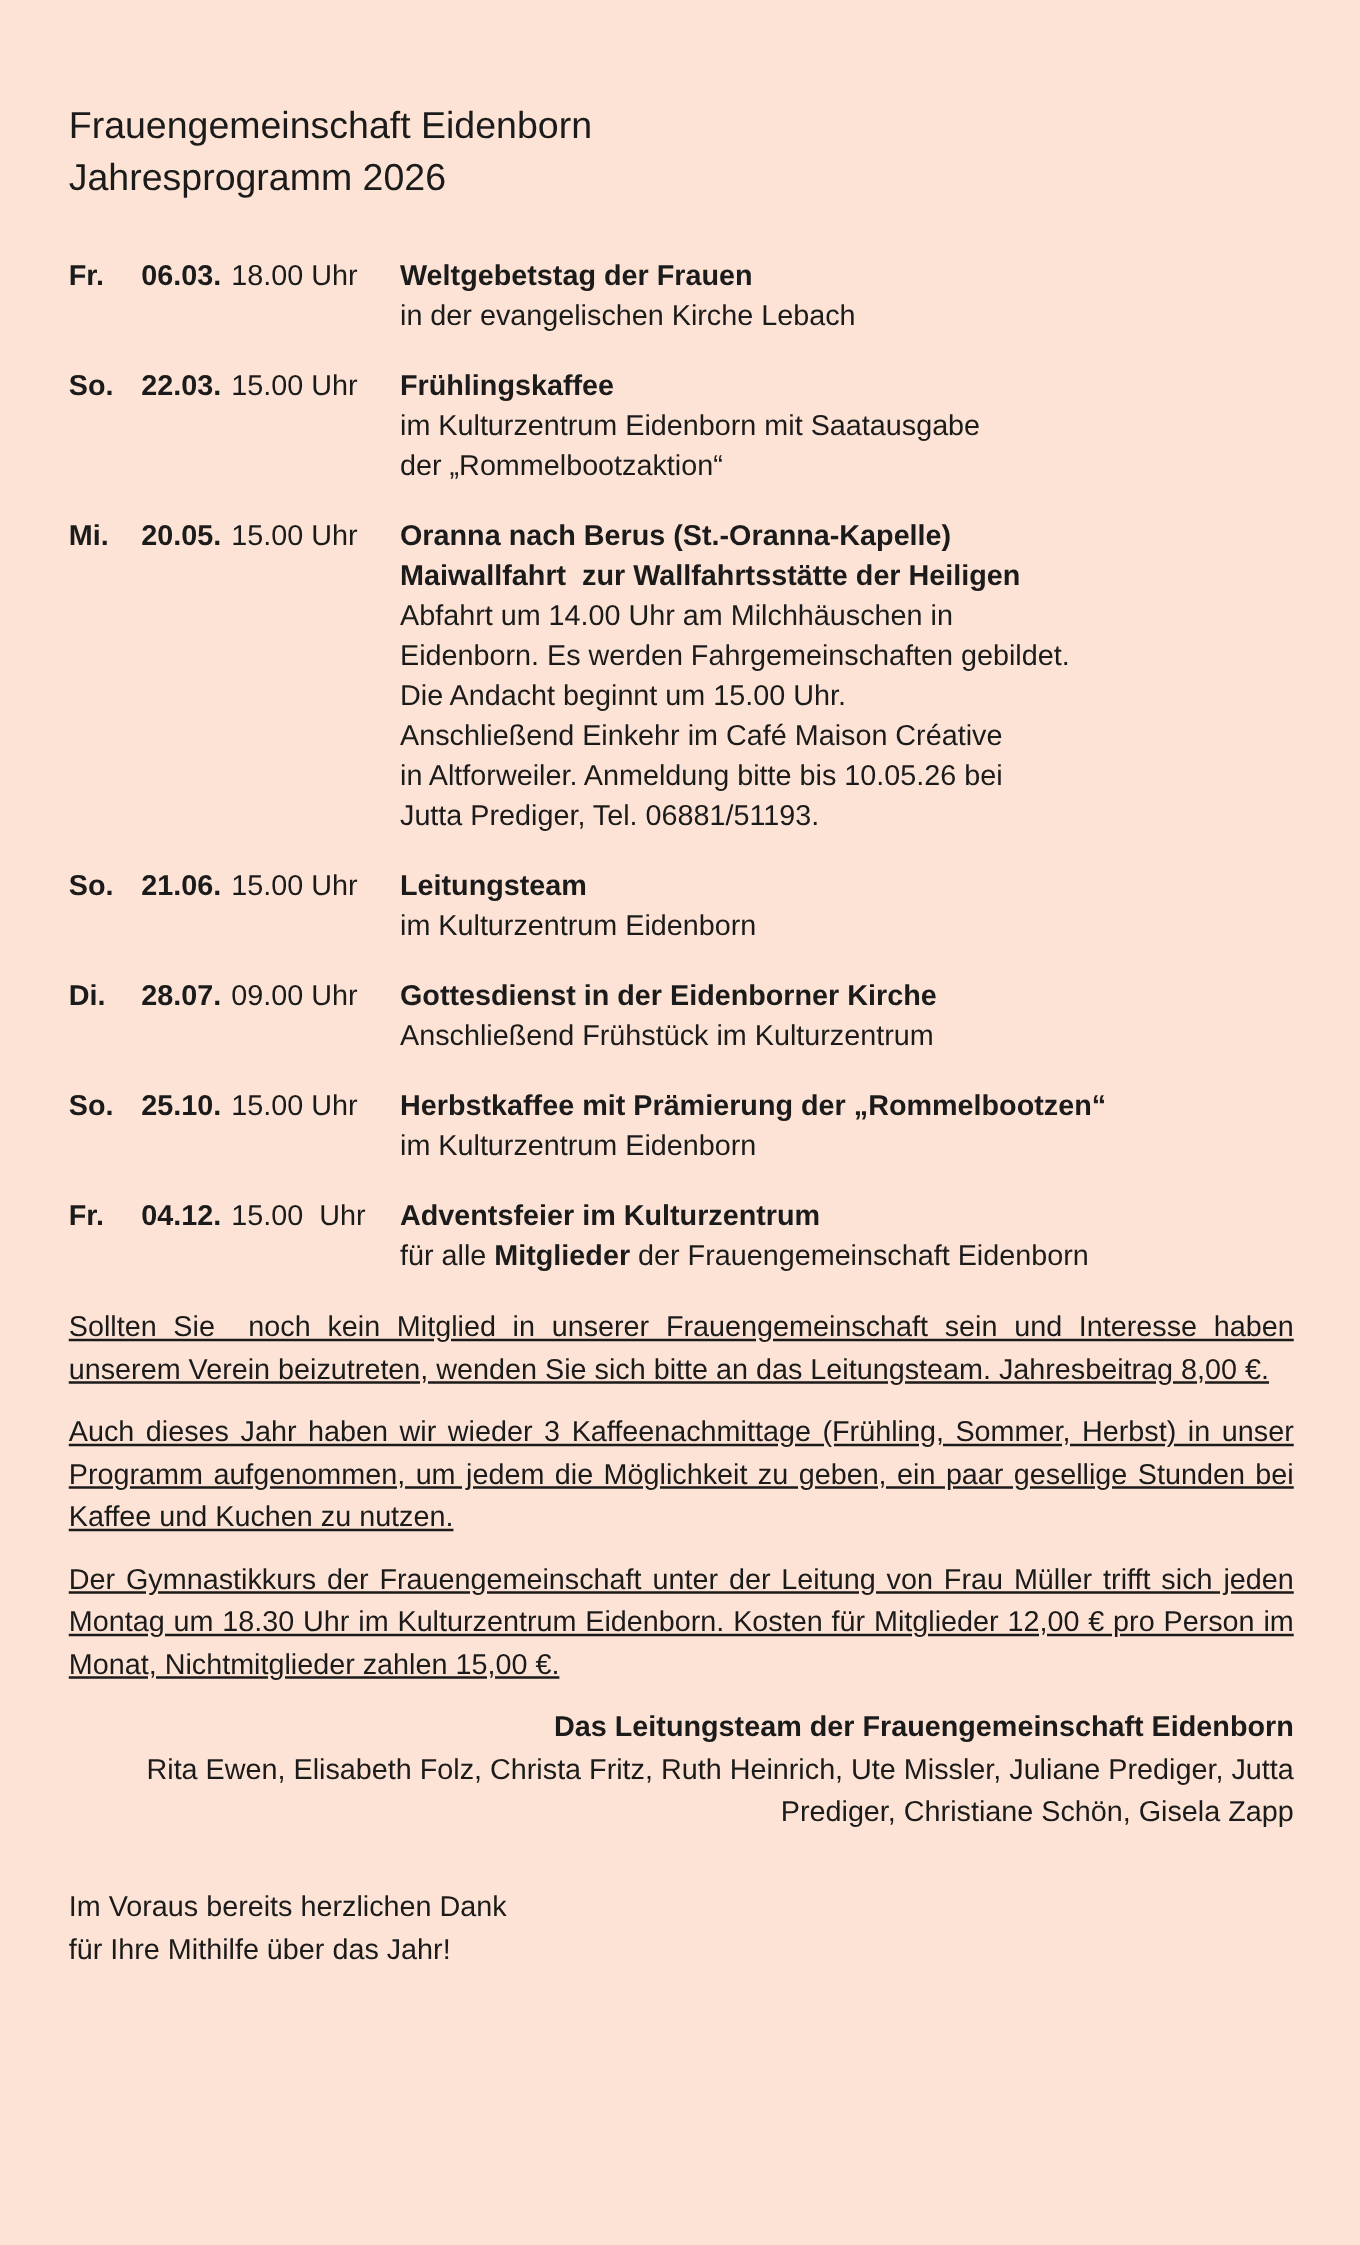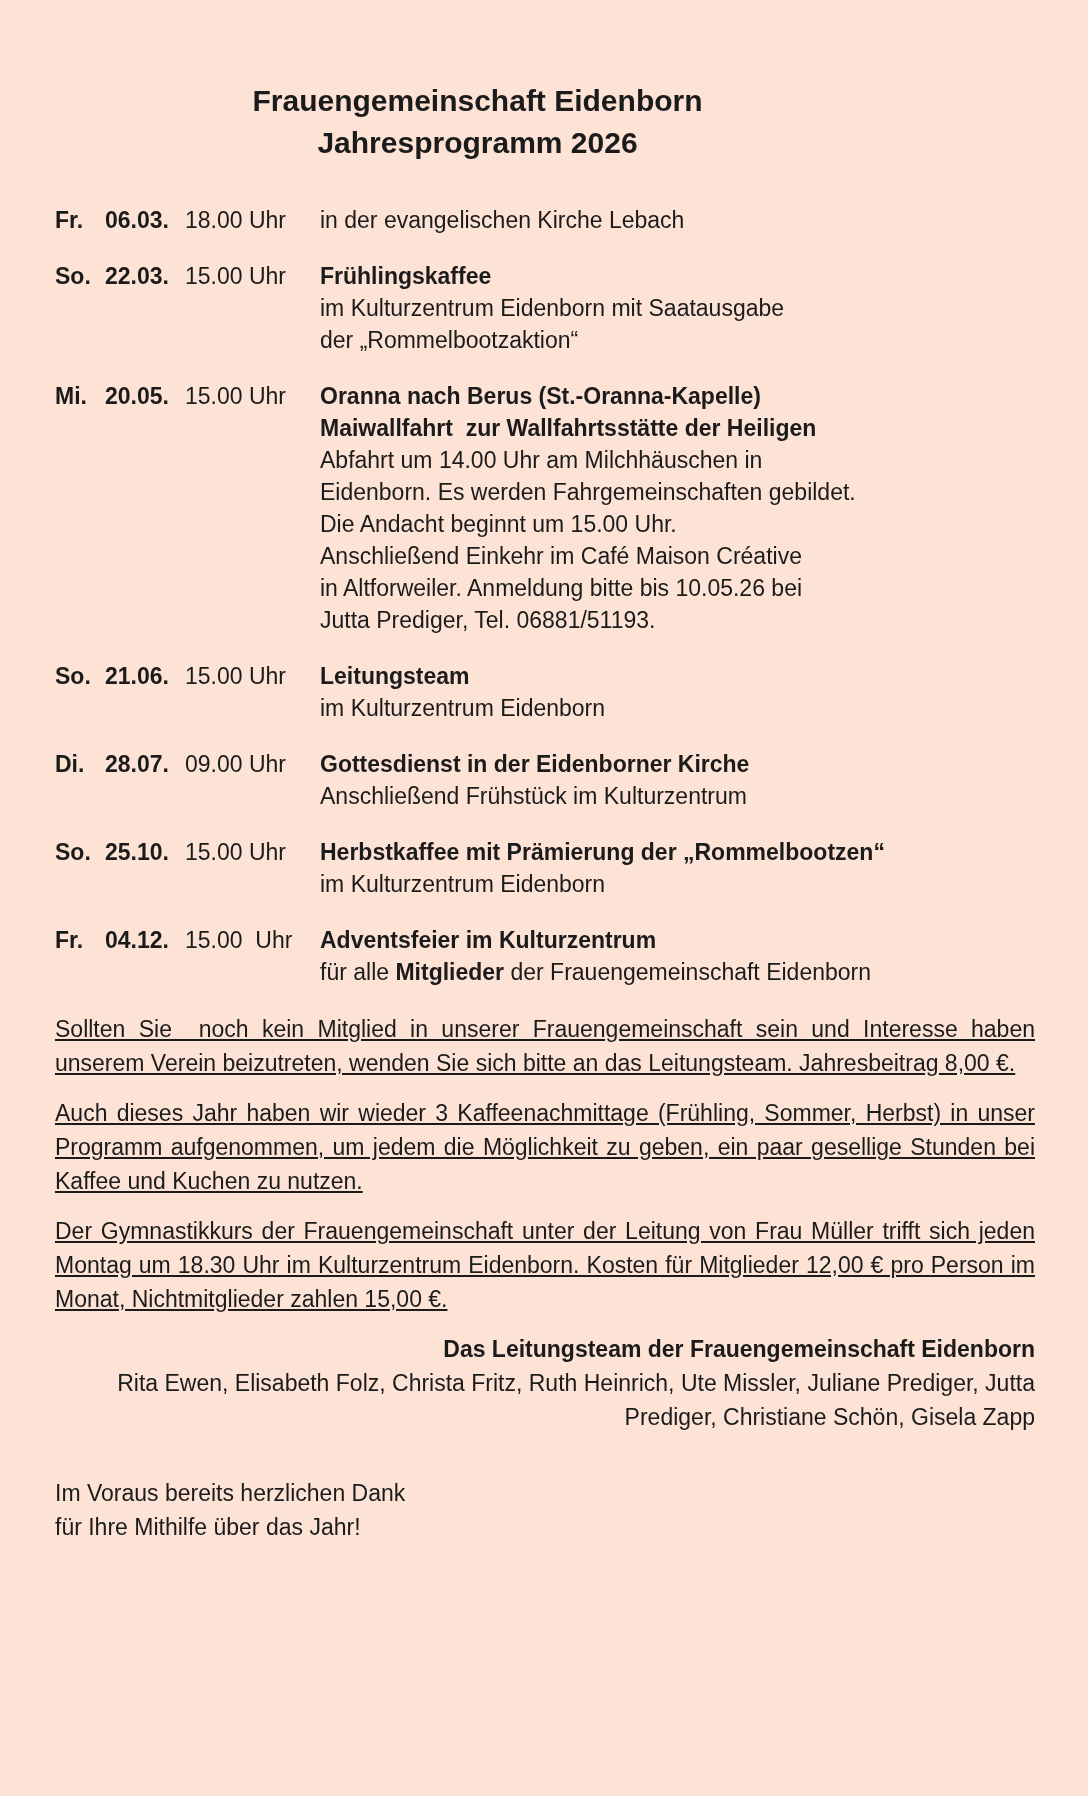--- a/index.html
+++ b/index.html
@@ -7,29 +7,29 @@
     width:1088px;height:1796px;overflow:hidden;
     background:#fde3d5;
     font-family:"Liberation Sans", sans-serif;
     color:#1b1b1b;
     font-size:23px;
   }
   .b{font-weight:bold;}
   .doc-title{
     margin:80px 0 0 55px;
     width:845px;
-    text-align:center;
-    font-weight:bold;
+    text-align:left;
+    font-weight:normal;
     font-size:30px;
     line-height:42px;
   }
   .events{margin:40px 0 0 55px;width:980px;}
   .event-row{display:flex;align-items:flex-start;line-height:32px;margin-bottom:24px;}
   .event-day{width:50px;font-weight:bold;flex:none;}
-  .event-date{width:80px;font-weight:bold;flex:none;}
+  .event-date{width:80px;font-weight:bold;flex:none;text-align:center;}
   .event-time{width:135px;flex:none;}
   .event-desc{flex:1;}
   .paragraphs{margin:12px 0 0 55px;width:980px;line-height:34px;}
   .paragraph{margin-bottom:16px;}
   .paragraph.justified{text-align:justify;text-decoration:underline;}
   .paragraph.p-wish{margin-bottom:24px;}
   .paragraph.p-team{margin-bottom:42px;text-align:right;}
   .paragraph.p-thanks{margin-bottom:0;}
 </style>
 </head>
@@ -39,20 +39,21 @@
   <div>Frauengemeinschaft Eidenborn</div>
   <div>Jahresprogramm 2026</div>
 </div>
 
 <div class="events">
     <div class="event-row">
       <div class="event-day">Fr.</div>
       <div class="event-date">06.03.</div>
       <div class="event-time">18.00 Uhr</div>
       <div class="event-desc">
+        <div class="event-line"><span class="b">Weltgebetstag der Frauen</span></div>
         <div class="event-line"><span>in der evangelischen Kirche Lebach</span></div>
       </div>
     </div>
     <div class="event-row">
       <div class="event-day">So.</div>
       <div class="event-date">22.03.</div>
       <div class="event-time">15.00 Uhr</div>
       <div class="event-desc">
         <div class="event-line"><span class="b">Frühlingskaffee</span></div>
         <div class="event-line"><span>im Kulturzentrum Eidenborn mit Saatausgabe</span></div>

